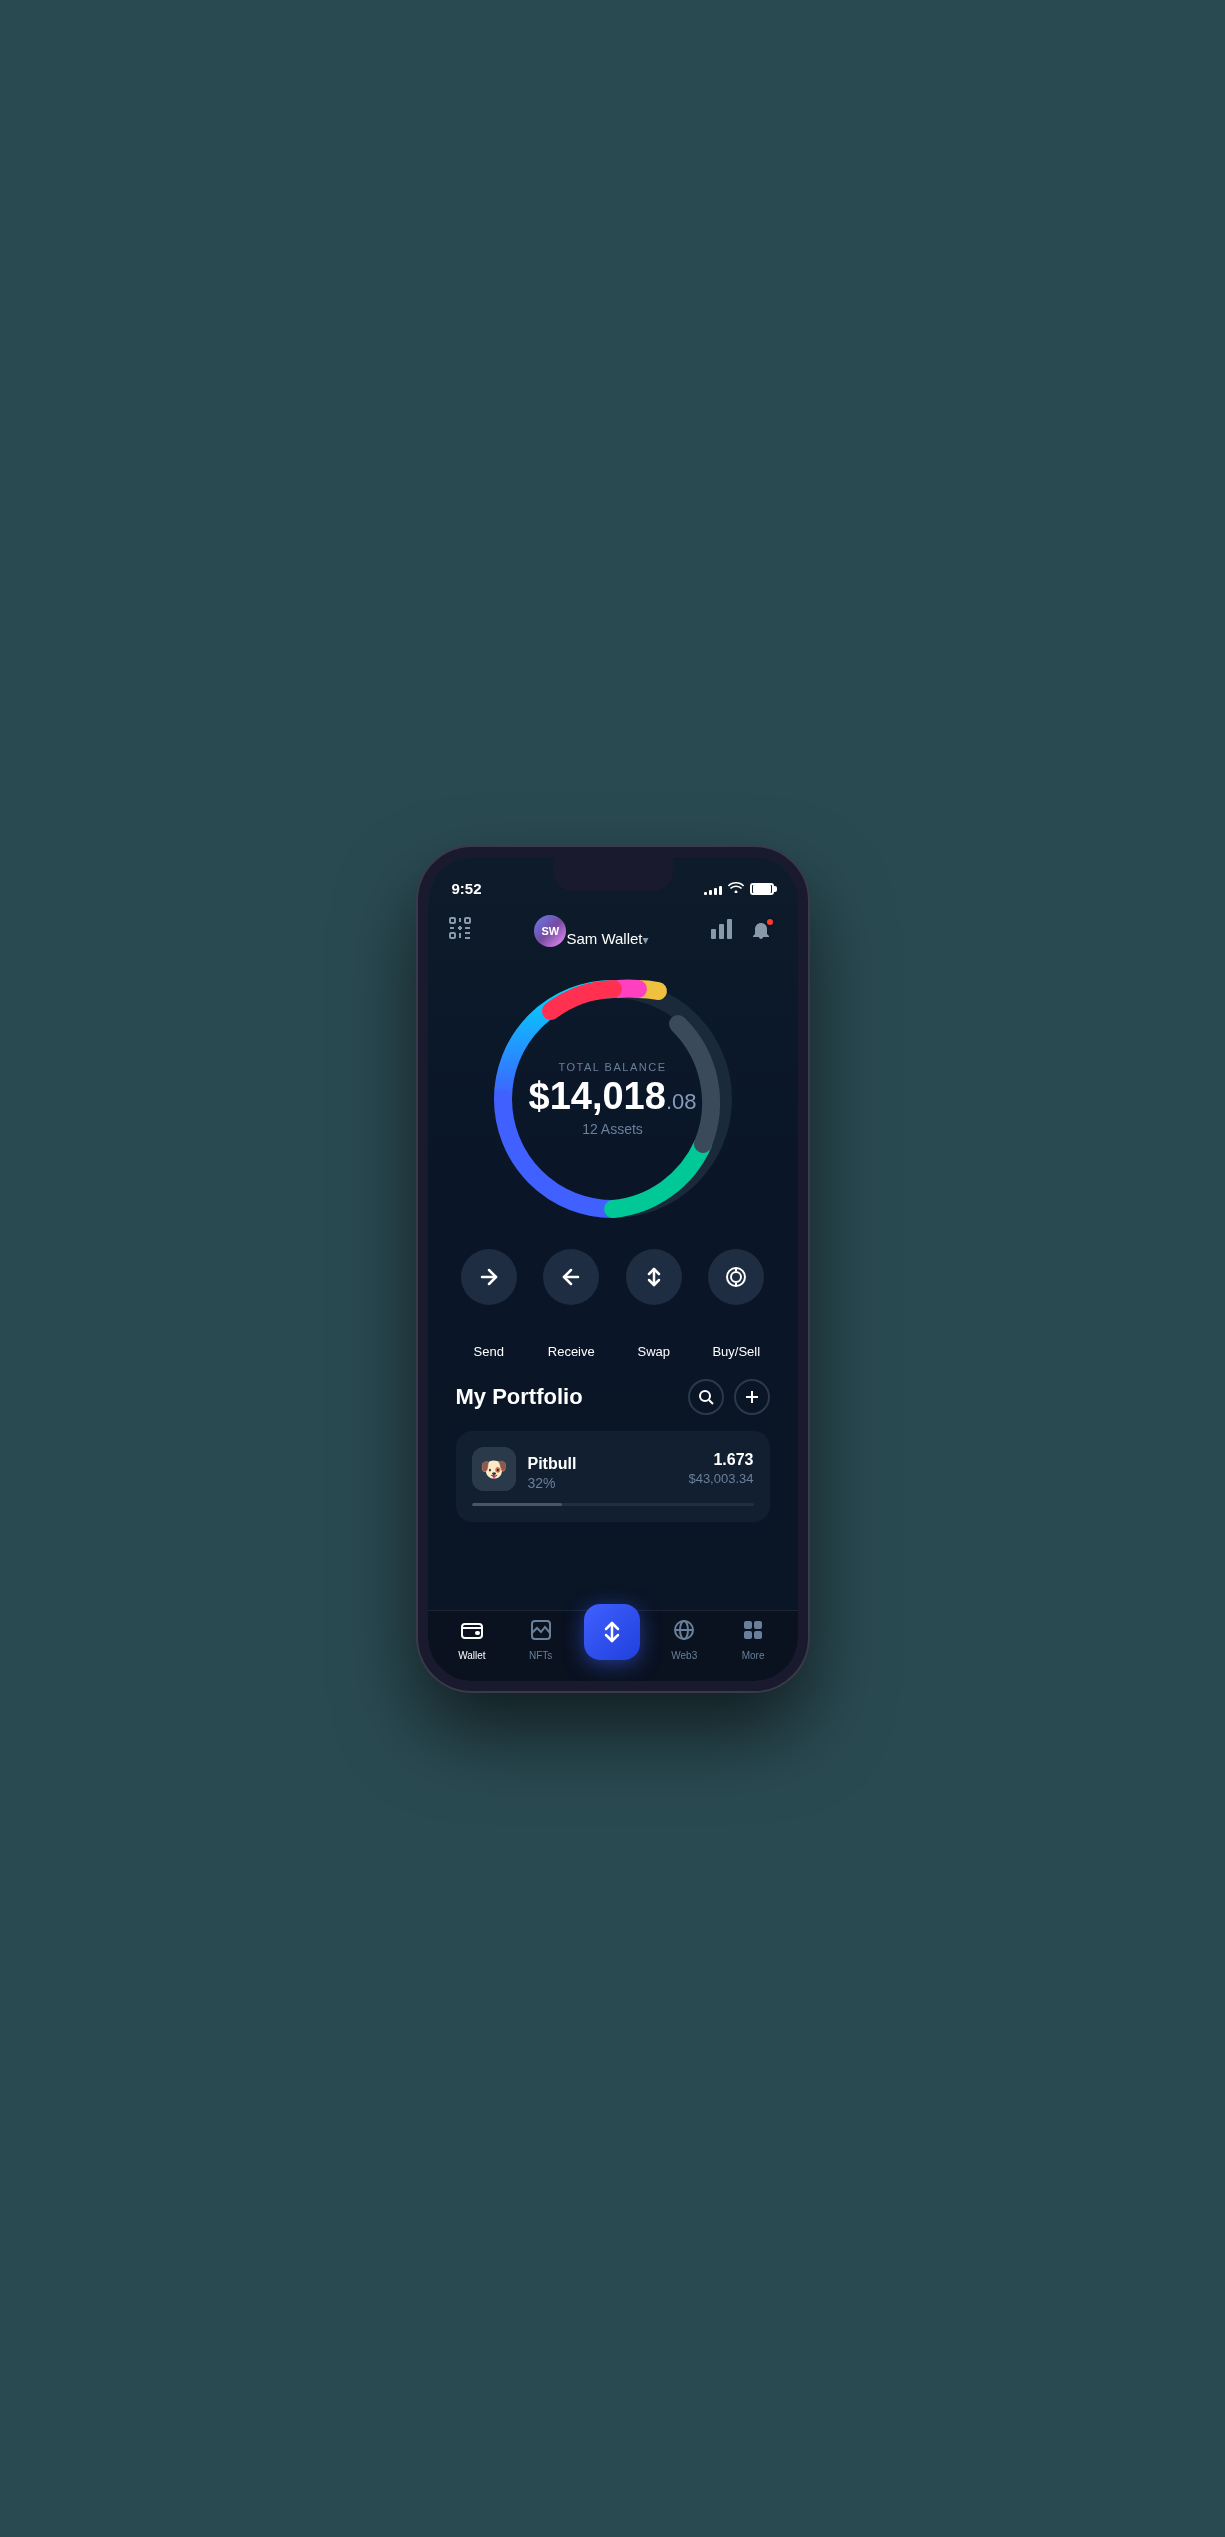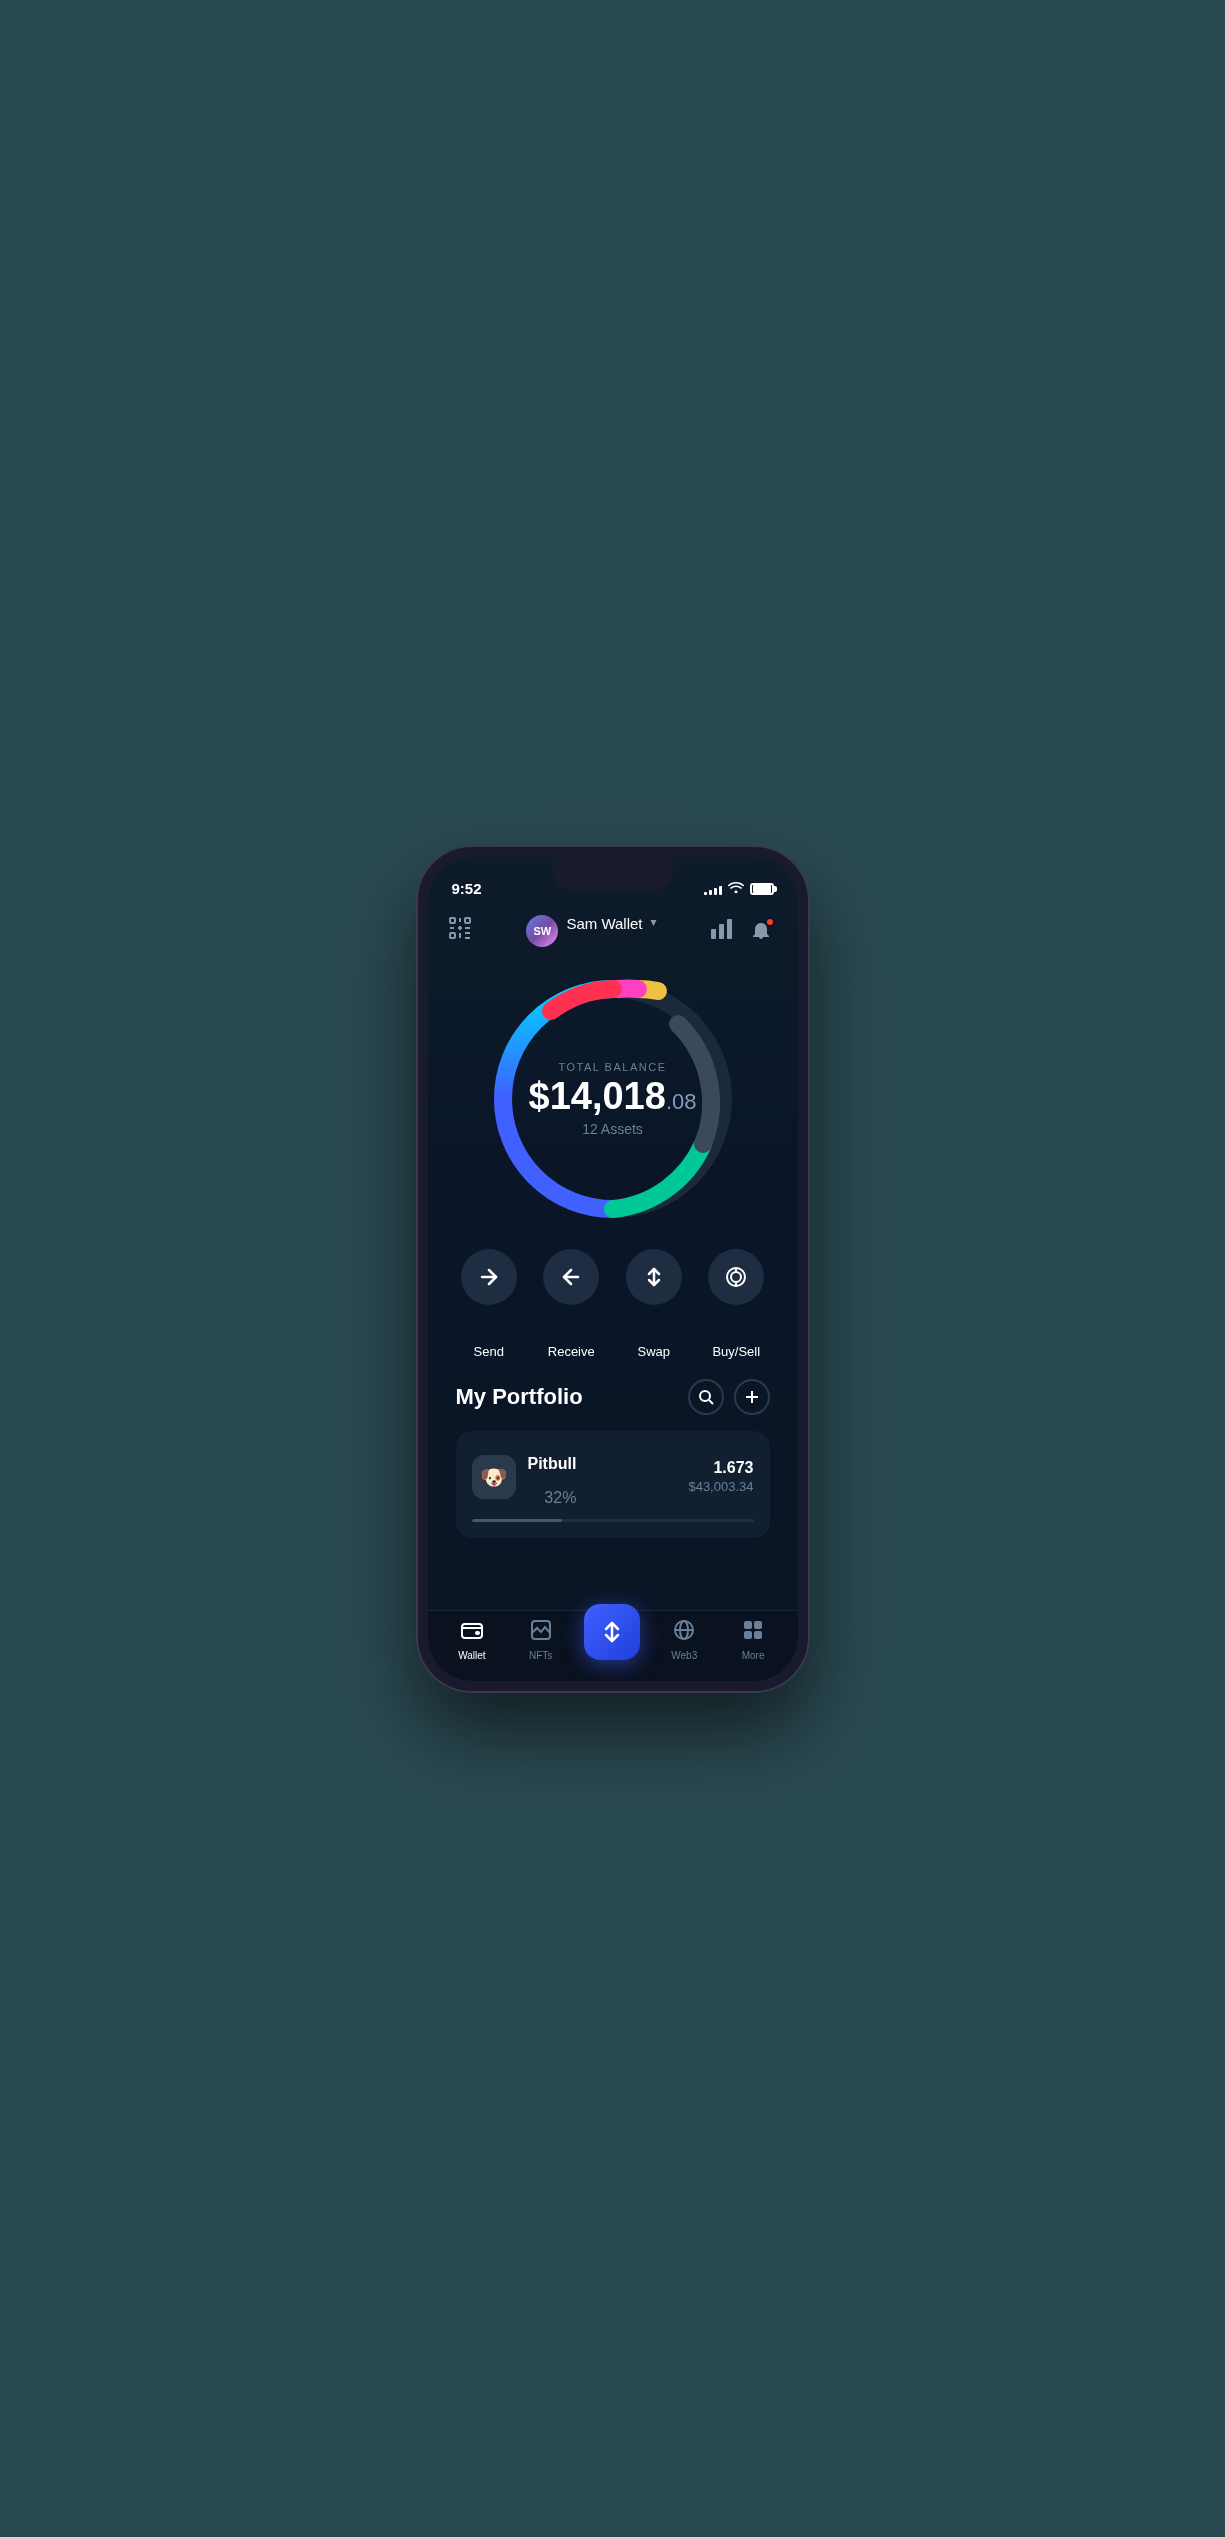--- a/index.html
+++ b/index.html
@@ -106,22 +106,21 @@
       display: flex;
       align-items: center;
       gap: 12px;
     }
     .scan-icon {
       color: #8899aa;
       font-size: 22px;
     }
     .wallet-selector {
       display: flex;
-      align-items: flex-start;
-      gap: 8px;
+      align-items: flex-end;
       cursor: pointer;
     }
     .wallet-avatar {
       width: 32px;
       height: 32px;
       border-radius: 50%;
       background: linear-gradient(135deg, #667eea, #764ba2, #f093fb);
       display: flex;
       align-items: center;
       justify-content: center;
@@ -299,23 +298,22 @@
       font-weight: 900;
     }
     .asset-name {
       color: #fff;
       font-size: 16px;
       font-weight: 600;
       margin-top: 8px;
     }
     .asset-percent {
       color: #6a7f99;
-      font-size: 16px;
-      margin-top: 16px;
-      text-align: right;
+      font-size: 14px;
+      margin-top: 2px;
     }
     .asset-right {
       text-align: right;
     }
     .asset-amount {
       color: #fff;
       font-size: 16px;
       font-weight: 600;
     }
     .asset-value {

